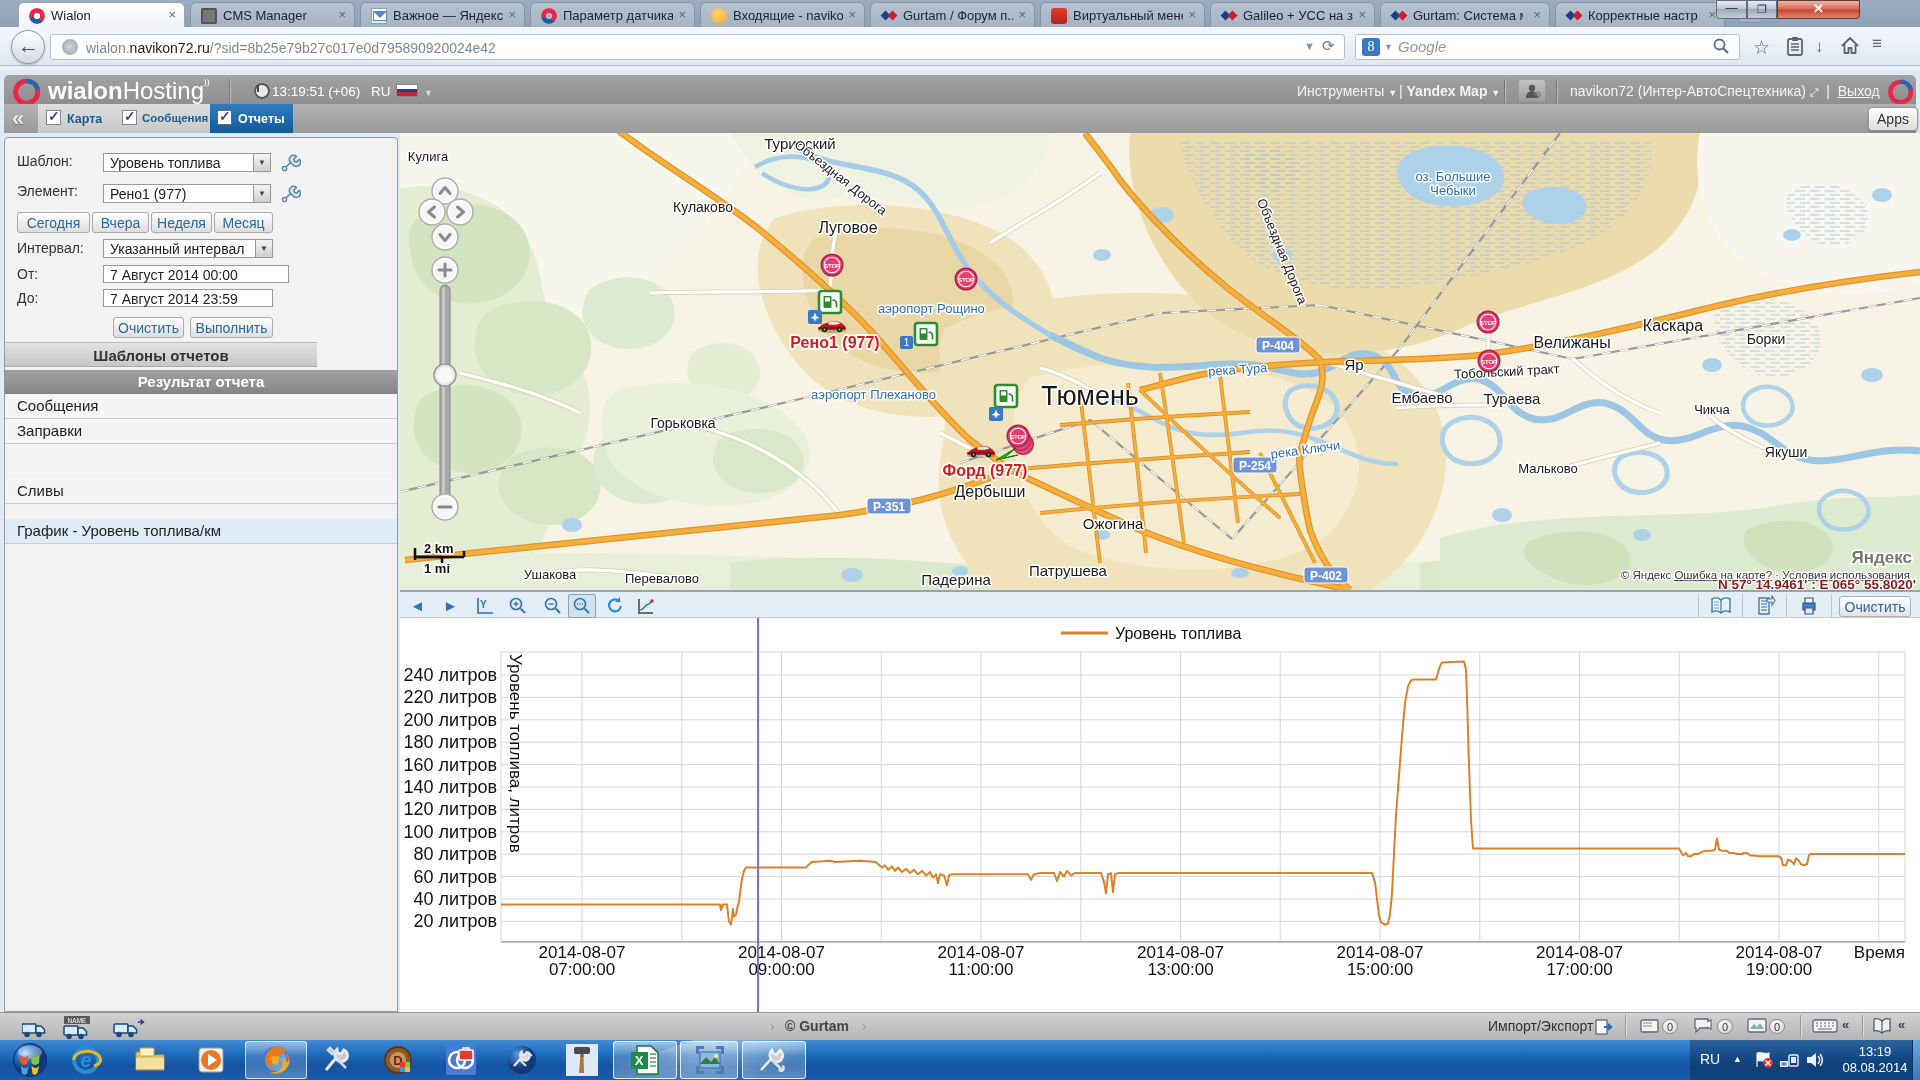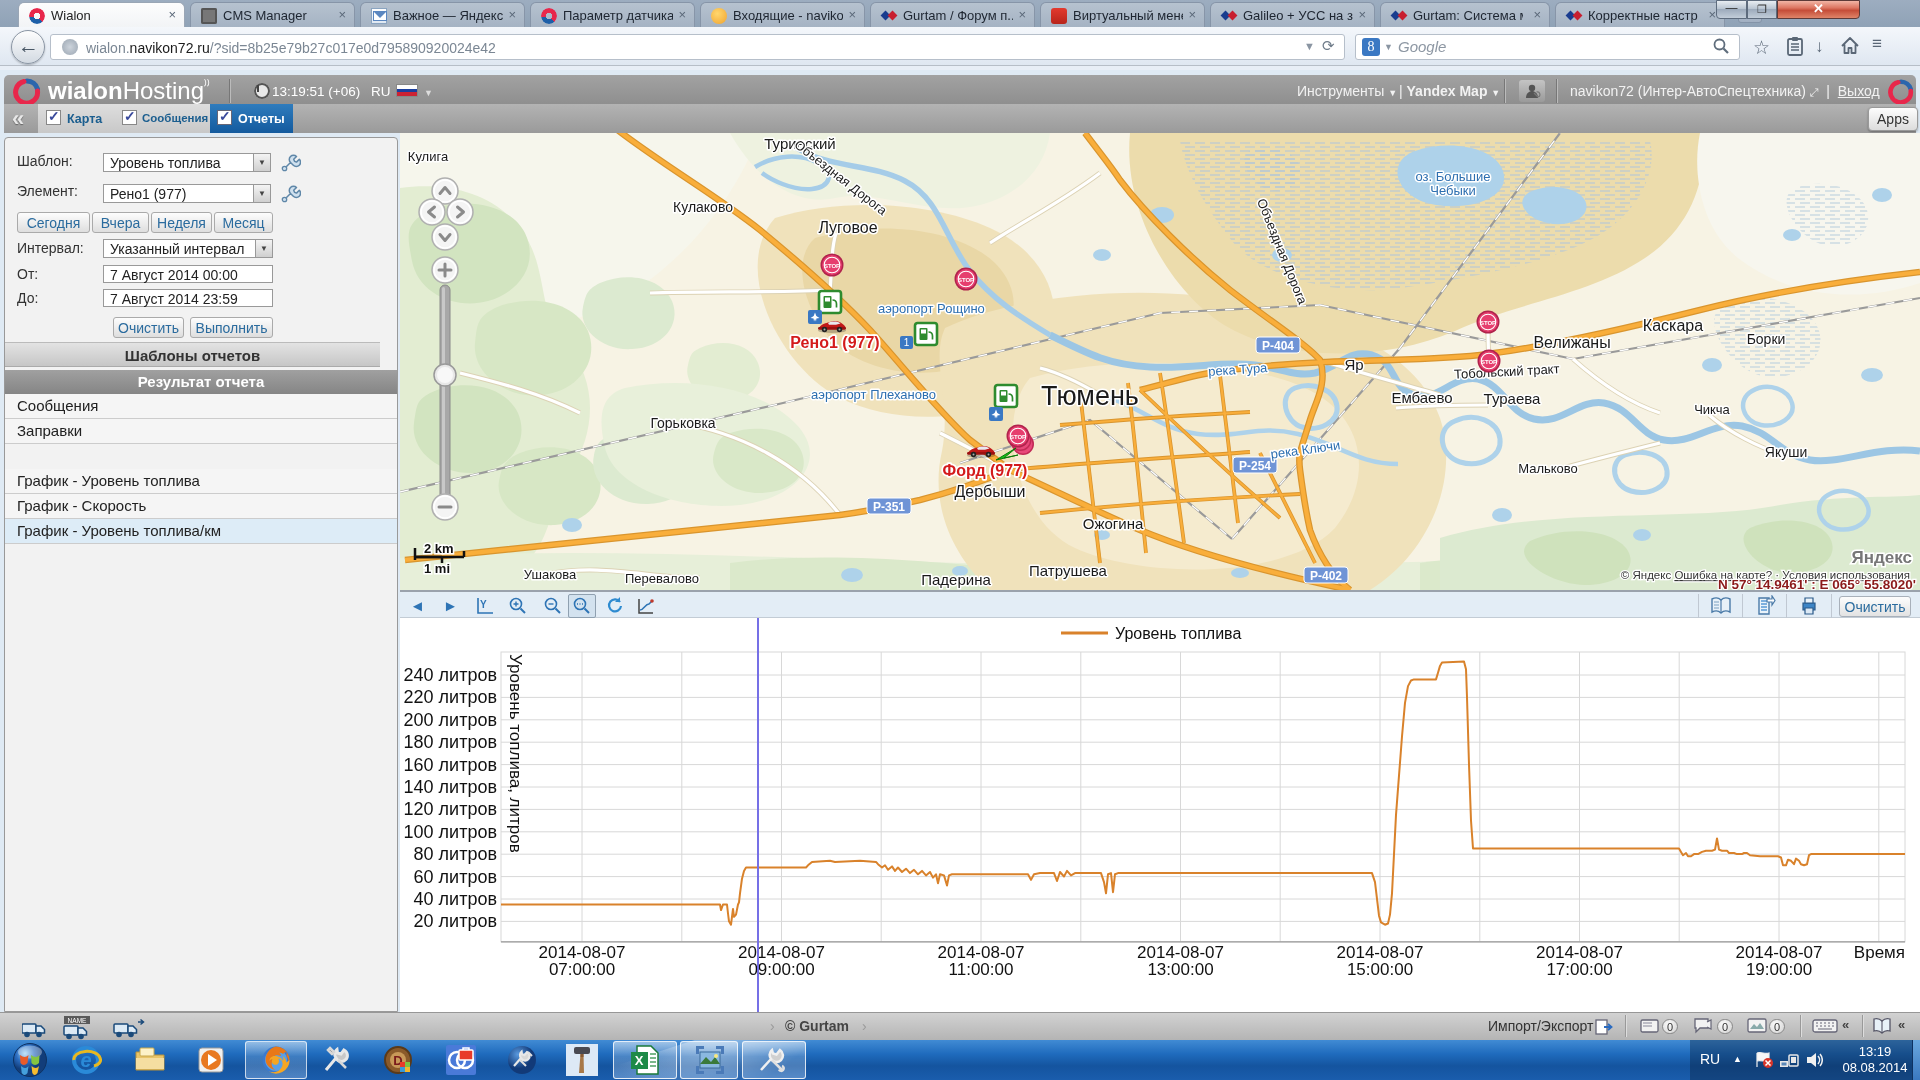--- a/index.html
+++ b/index.html
@@ -179,32 +179,30 @@
         <path d="M3 17 L9.5 10.5 M9.5 10.5 a4.2 4.2 0 1 1 6 -6 l-2.8 2.8 0.8 2 2 0.8 2.8 -2.8 a4.2 4.2 0 0 1 -6 6 z" fill="#cfe0ee" stroke="#5f87a8" stroke-width="1.5" stroke-linejoin="round"></path>
         <circle cx="3.5" cy="16.5" r="2.2" fill="#cfe0ee" stroke="#5f87a8" stroke-width="1.3"></circle>
       </svg>
  <div class="btn abs" style="left:17px;top:79px;width:73px;">Сегодня</div>
  <div class="btn abs" style="left:92px;top:79px;width:57px;">Вчера</div>
  <div class="btn abs" style="left:151px;top:79px;width:61px;">Неделя</div>
  <div class="btn abs" style="left:214px;top:79px;width:59px;">Месяц</div>
  <div class="abs lbl" style="left:17px;top:107px;">Интервал:</div>
  <div class="dd abs" style="left:103px;top:106px;width:170px;">Указанный интервал<span class="ddb">▼</span></div>
  <div class="abs lbl" style="left:17px;top:133px;">От:</div>
- <div class="inp abs" style="left:103px;top:132px;width:170px;">7 Август 2014 00:00</div>
+ <div class="inp abs" style="left:103px;top:132px;width:186px;">7 Август 2014 00:00</div>
  <div class="abs lbl" style="left:17px;top:157px;">До:</div>
  <div class="inp abs" style="left:103px;top:156px;width:170px;">7 Август 2014 23:59</div>
  <div class="btn abs" style="left:113px;top:184px;width:71px;">Очистить</div>
  <div class="btn abs" style="left:190px;top:184px;width:83px;">Выполнить</div>
- <div class="abs" style="left:5px;top:209px;width:375px;height:25px;background:linear-gradient(#e3e3e3,#c6c6c6);border-top:1px solid #bbb;border-bottom:1px solid #aaa;text-align:center;font-size:15px;font-weight:bold;color:#333;line-height:25px;">Шаблоны отчетов</div>
+ <div class="abs" style="left:5px;top:209px;width:312px;height:25px;background:linear-gradient(#e3e3e3,#c6c6c6);border-top:1px solid #bbb;border-bottom:1px solid #aaa;text-align:center;font-size:15px;font-weight:bold;color:#333;line-height:25px;">Шаблоны отчетов</div>
  <div class="abs" style="left:5px;top:237px;width:392px;height:24px;background:linear-gradient(#a0a0a0,#858585);text-align:center;font-size:15px;font-weight:bold;color:#fff;line-height:24px;">Результат отчета</div>
  <div class="row abs" style="top:261px;">Сообщения</div>
  <div class="row abs" style="top:286px;">Заправки</div>
  <div class="row abs" style="top:311px;margin-top:35px;">Сливы</div>
- <div class="row abs" style="top:336px;">График - Уровень топлива</div>
- <div class="row abs" style="top:361px;">График - Скорость</div>
  <div class="row abs" style="top:386px;background:#ddecf7;">График - Уровень топлива/км</div>
 </div>
 <div id="map" class="abs" style="left:400px;top:133px;width:1520px;height:457px;overflow:hidden;background:#f6f2e2;">
 <svg class="abs" style="left:0;top:0;" width="1520" height="457" viewBox="0 0 1520 457">
 <defs>
 <pattern id="marsh" width="15" height="8" patternUnits="userSpaceOnUse">
             <line x1="0" y1="2" x2="10" y2="2" stroke="#b4c6d6" stroke-width="1.1"></line>
             <line x1="5" y1="6" x2="15" y2="6" stroke="#b4c6d6" stroke-width="1.1"></line>
           </pattern>
 <pattern id="marshw" width="15" height="8" patternUnits="userSpaceOnUse">

